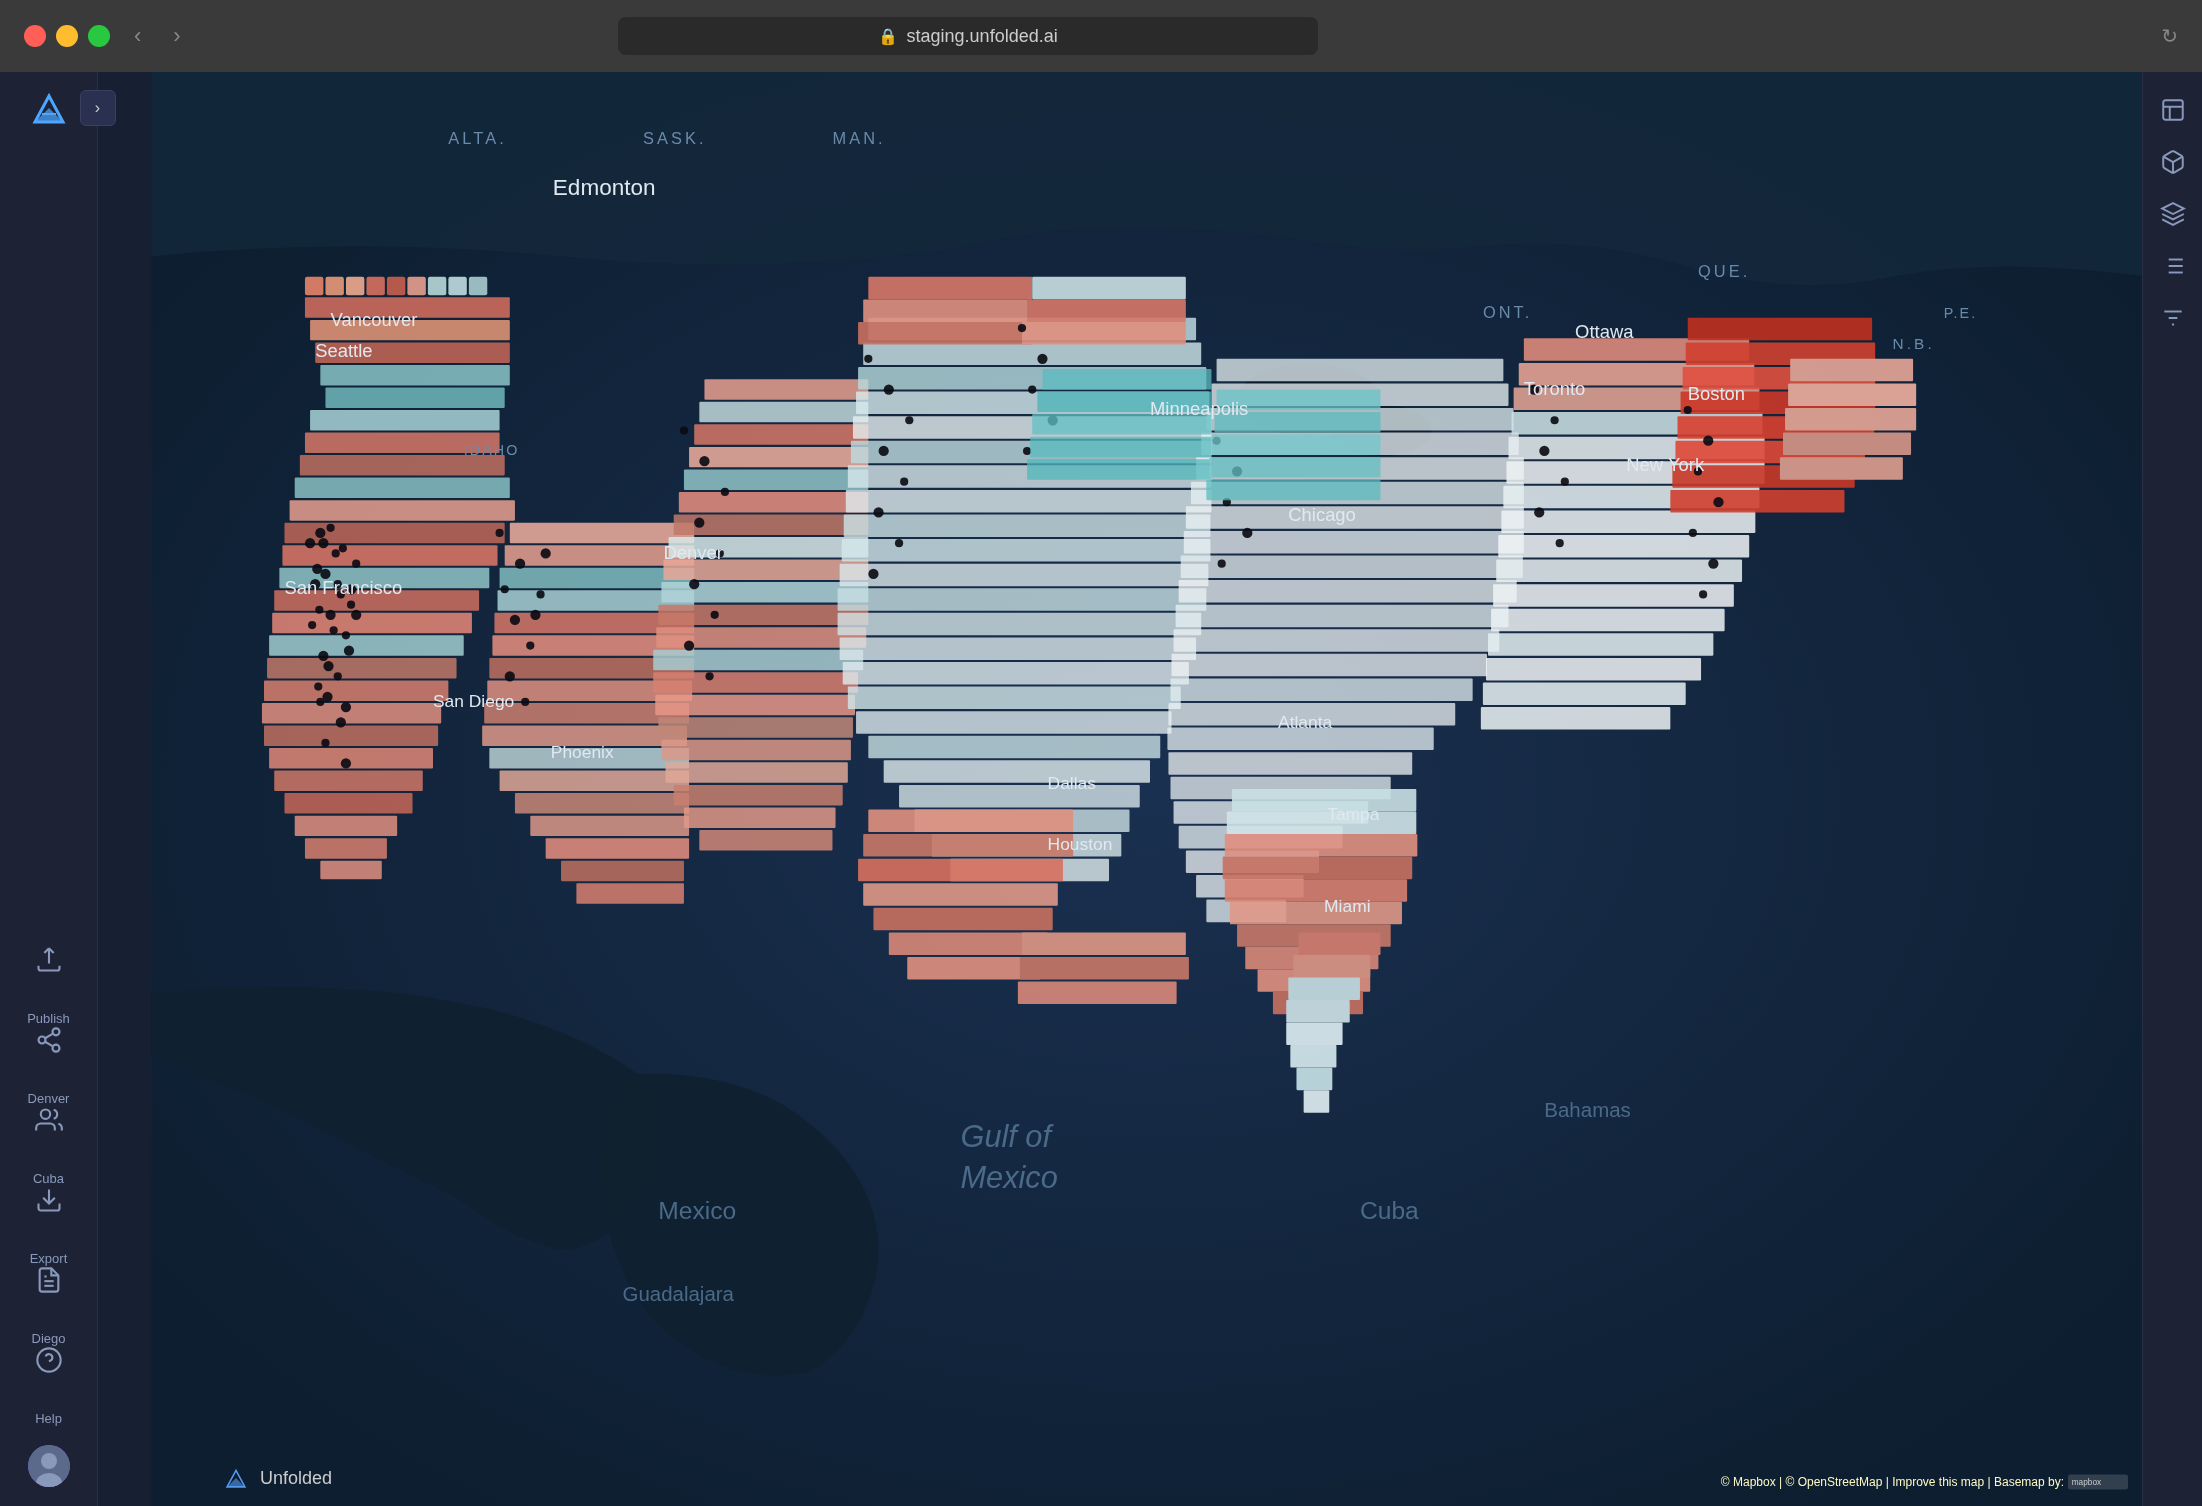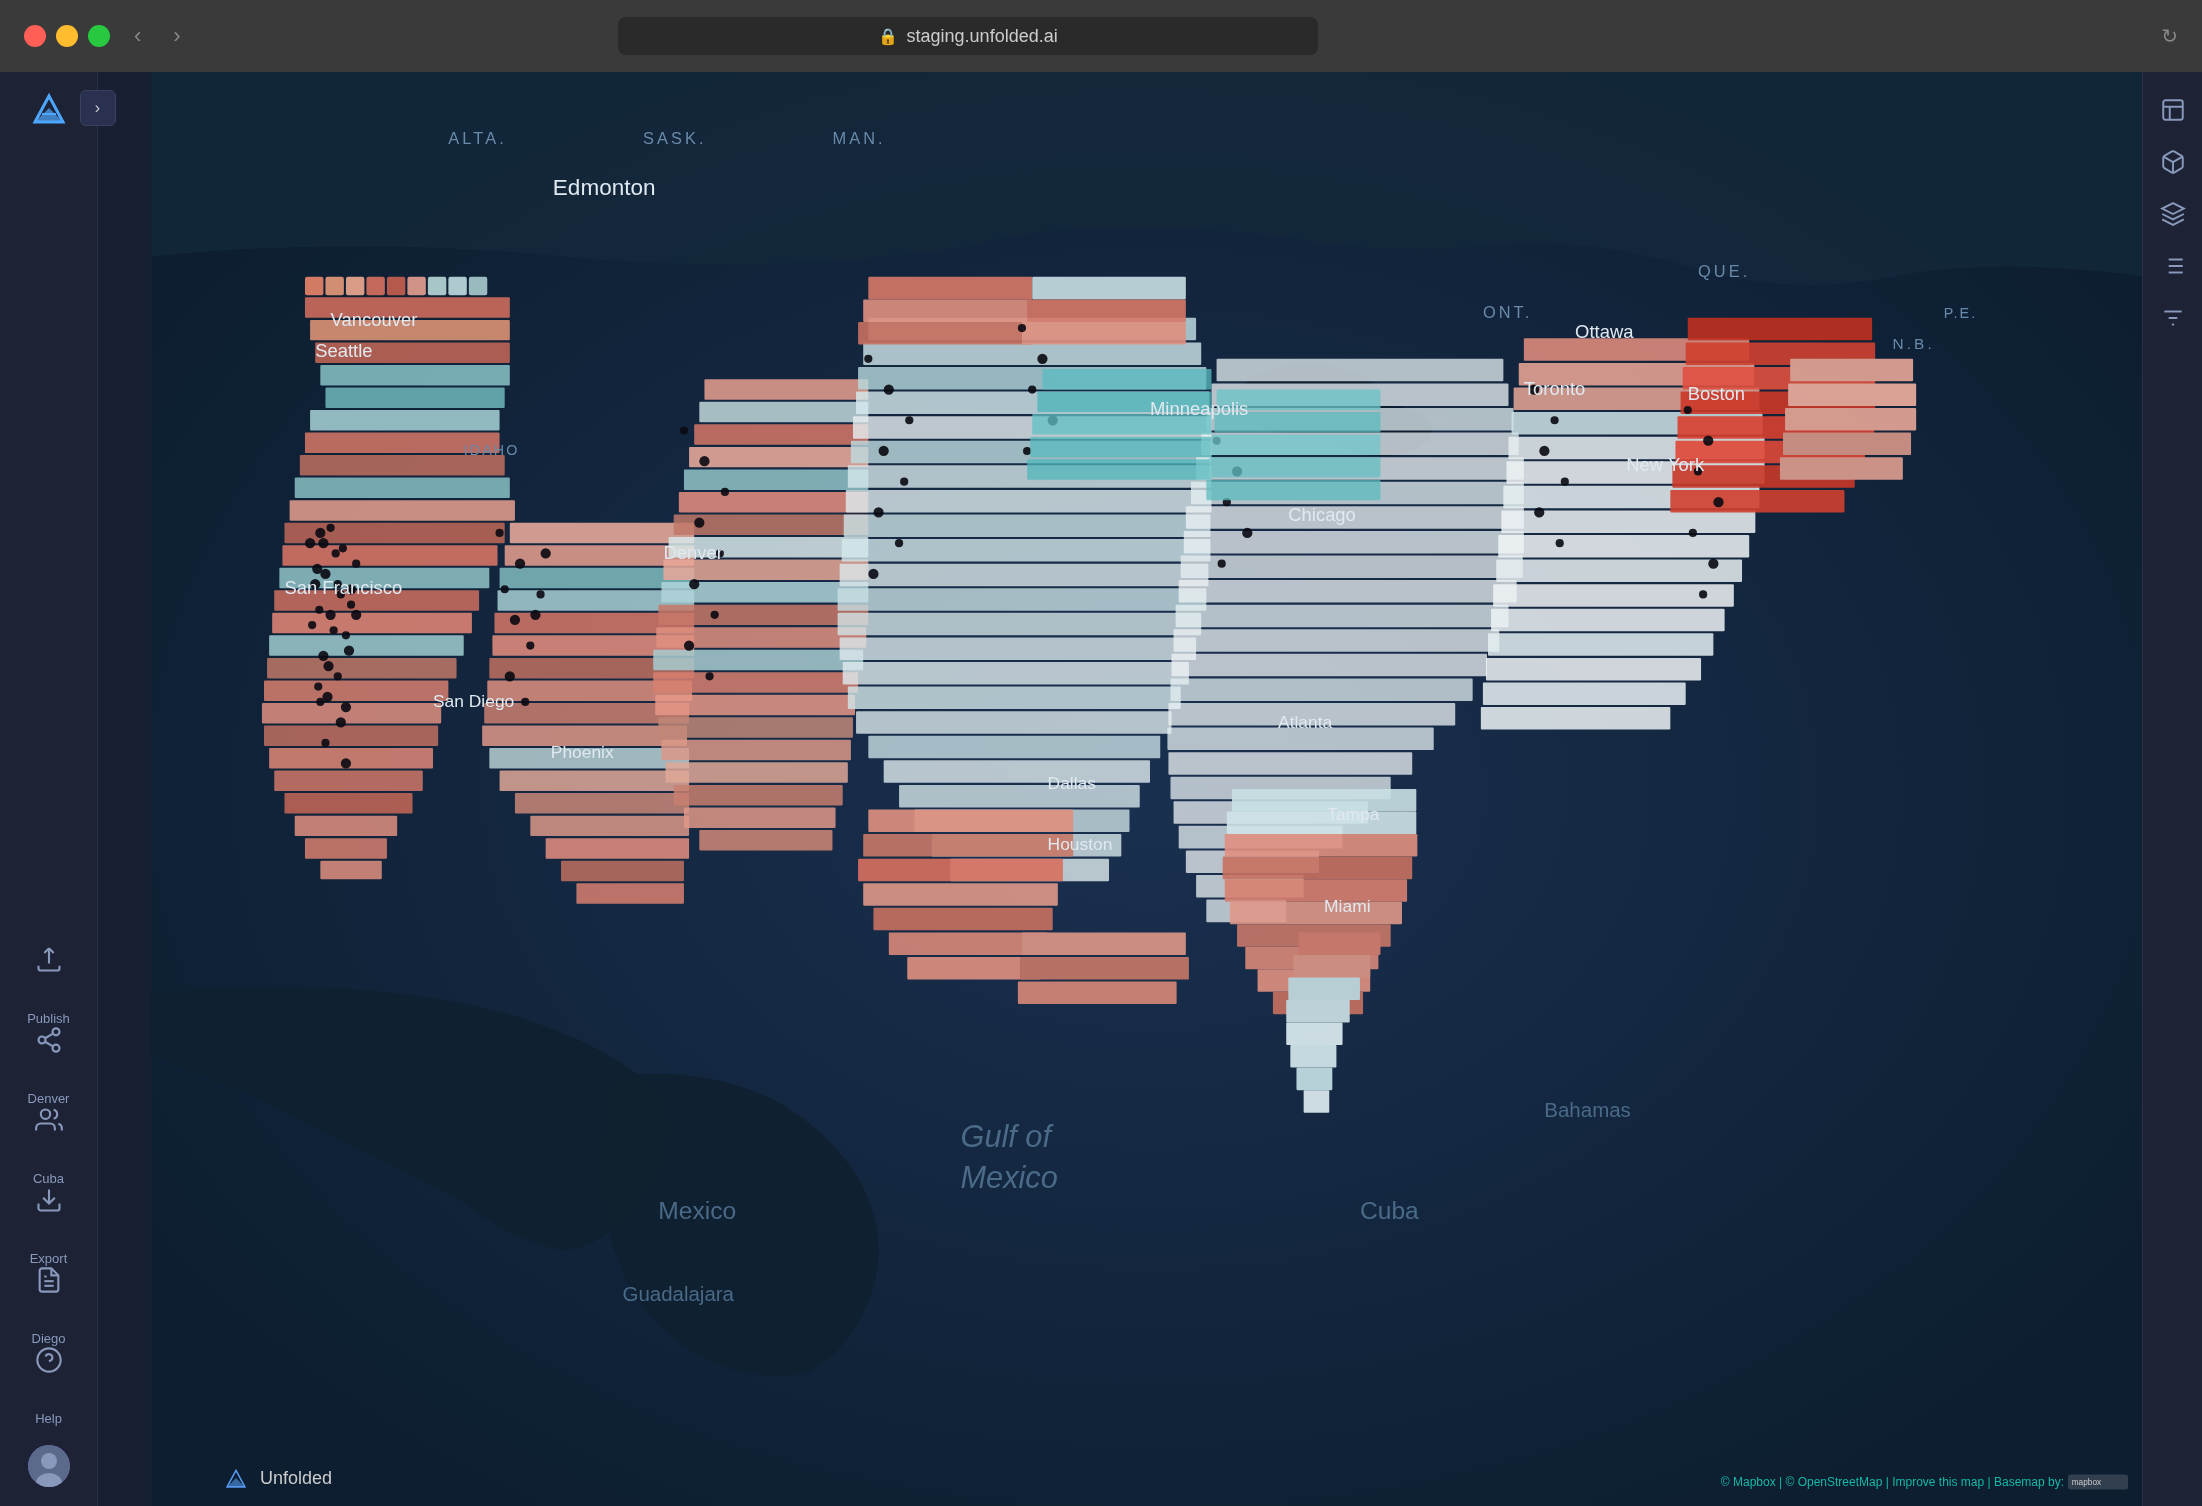--- a/index.html
+++ b/index.html
@@ -212,21 +212,21 @@
     .toolbar-btn svg {
       width: 26px;
       height: 26px;
     }
 
     
     .map-attribution {
       position: absolute;
       bottom: 14px;
       right: 74px;
-      color: #14b8a6;
+      color: #fef9c3;
       font-size: 12px;
       display: flex;
       align-items: center;
       gap: 4px;
     }
 
     
     .unfolded-brand {
       position: absolute;
       bottom: 14px;

